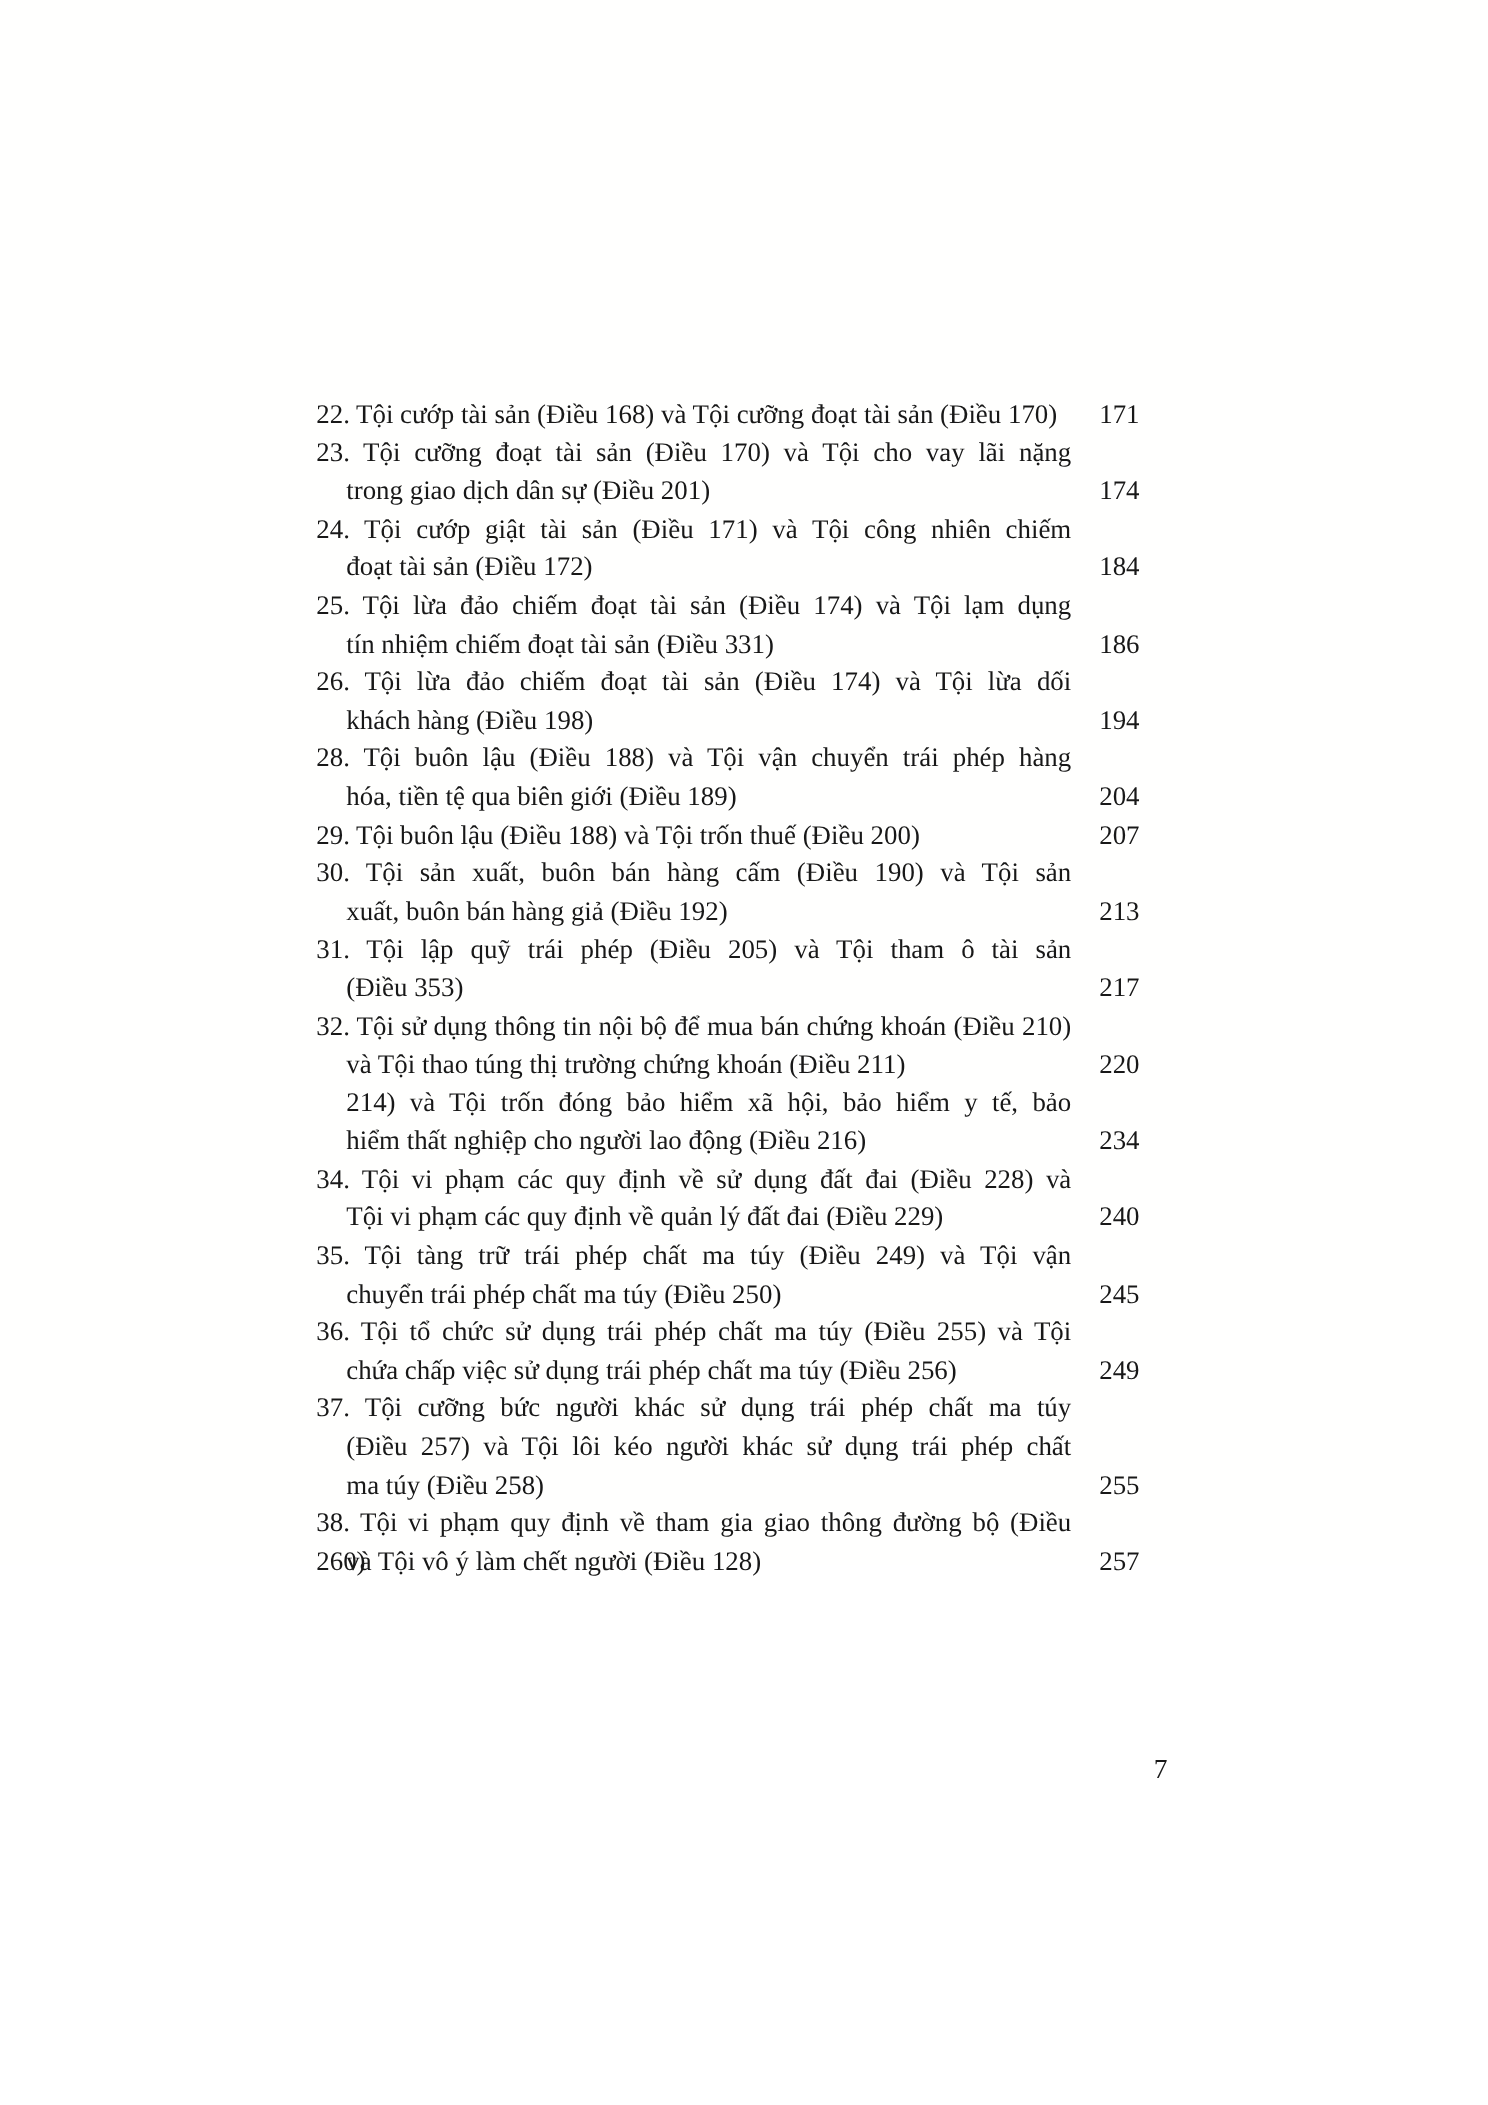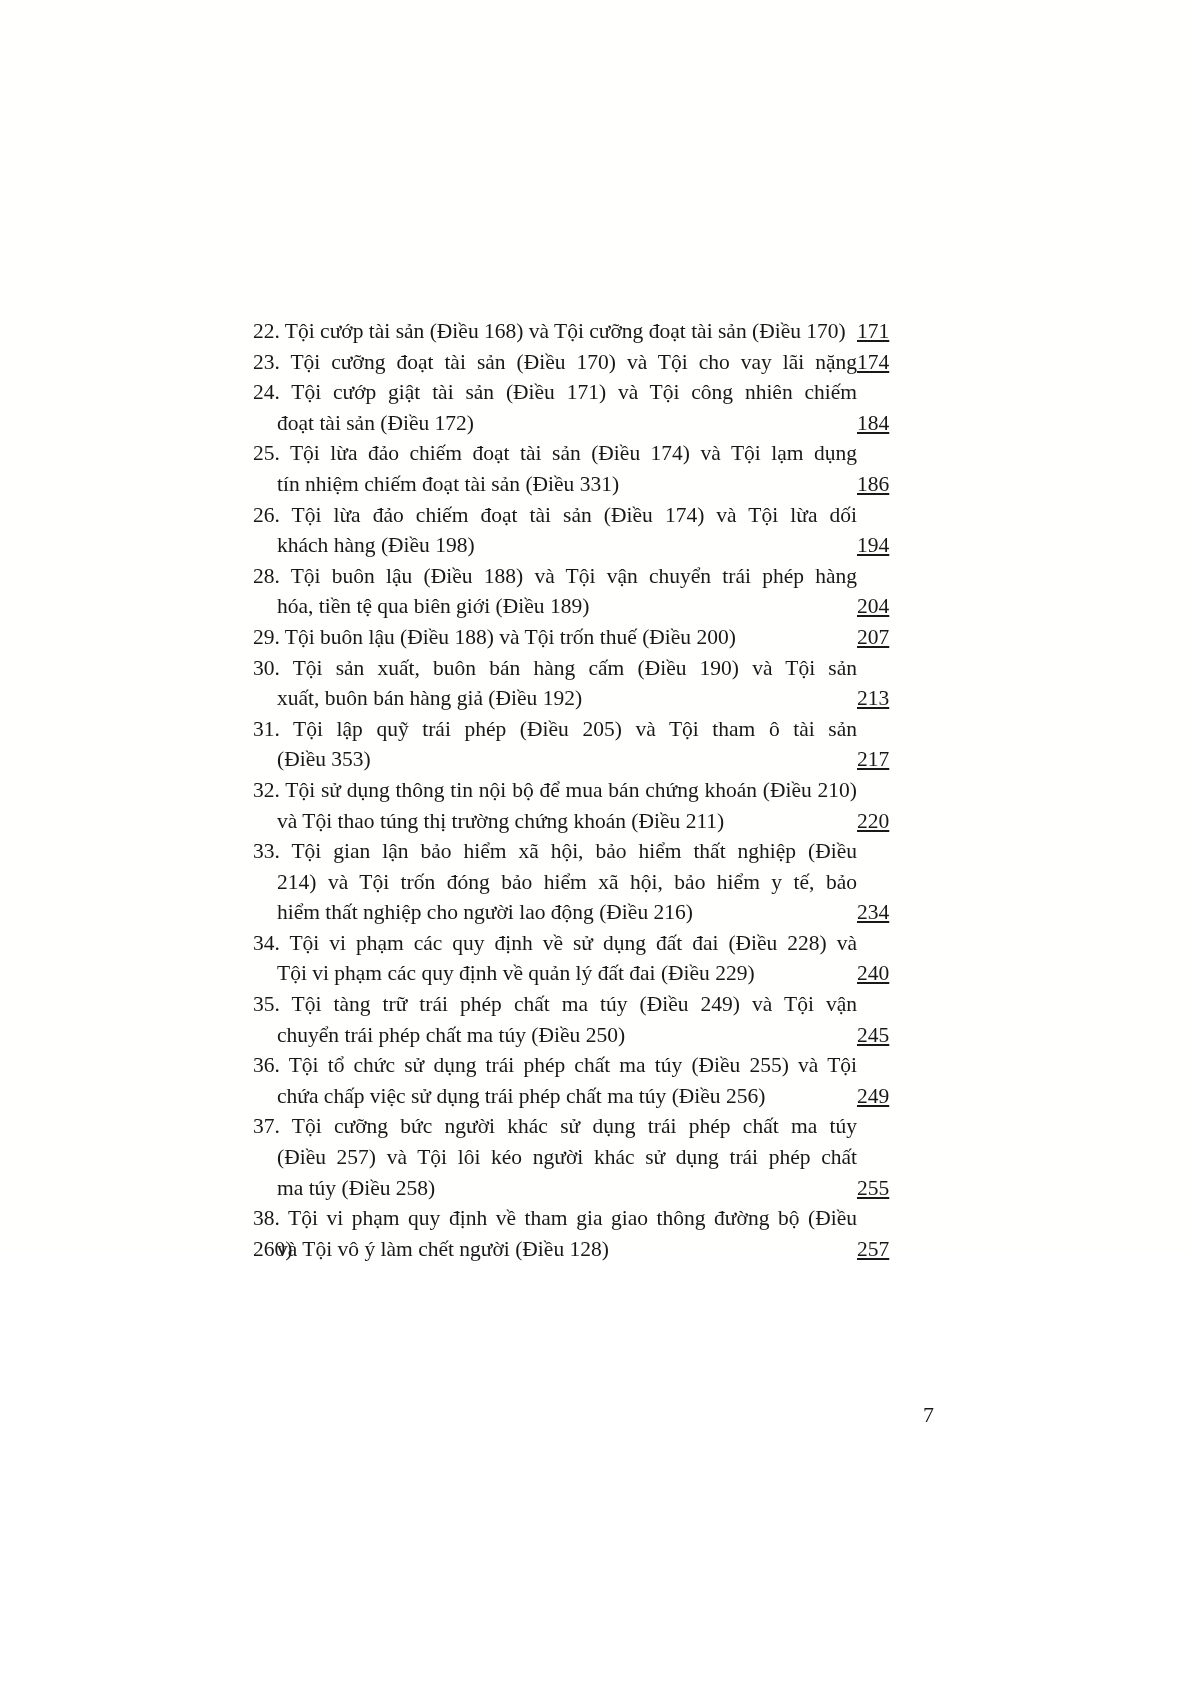--- a/index.html
+++ b/index.html
@@ -41,42 +41,42 @@
     text-align-last: justify;
   }
   .pagenum {
     position: absolute;
     right: -77px;
     bottom: 0;
     width: 77px;
     height: 30.6px;
     line-height: 30.6px;
     font-size: 21.5px;
-    text-align: left;
-    text-decoration: underline;
+    text-align: center;
   }
   .footer-num {
     position: absolute;
     top: 1400px;
     right: 256px;
     font-size: 22px;
     line-height: 30px;
   }
 </style>
 </head>
 <body>
 
 <div class="page">
   <div class="toc">
       <div class="entry">
         <div class="line">22. Tội cướp tài sản (Điều 168) và Tội cưỡng đoạt tài sản (Điều 170)</div>
         <span class="pagenum">171</span>
       </div>
       <div class="entry">
         <div class="line just">23. Tội cưỡng đoạt tài sản (Điều 170) và Tội cho vay lãi nặng</div>
+        <div class="line cont">trong giao dịch dân sự (Điều 201)</div>
         <span class="pagenum">174</span>
       </div>
       <div class="entry">
         <div class="line just">24. Tội cướp giật tài sản (Điều 171) và Tội công nhiên chiếm</div>
         <div class="line cont">đoạt tài sản (Điều 172)</div>
         <span class="pagenum">184</span>
       </div>
       <div class="entry">
         <div class="line just">25. Tội lừa đảo chiếm đoạt tài sản (Điều 174) và Tội lạm dụng</div>
         <div class="line cont">tín nhiệm chiếm đoạt tài sản (Điều 331)</div>
@@ -105,21 +105,20 @@
         <div class="line just">31. Tội lập quỹ trái phép (Điều 205) và Tội tham ô tài sản</div>
         <div class="line cont">(Điều 353)</div>
         <span class="pagenum">217</span>
       </div>
       <div class="entry">
         <div class="line just">32. Tội sử dụng thông tin nội bộ để mua bán chứng khoán (Điều 210)</div>
         <div class="line cont">và Tội thao túng thị trường chứng khoán (Điều 211)</div>
         <span class="pagenum">220</span>
       </div>
       <div class="entry">
-        <div class="line just">33. Tội gian lận bảo hiểm xã hội, bảo hiểm thất nghiệp (Điều</div>
         <div class="line cont just">214) và Tội trốn đóng bảo hiểm xã hội, bảo hiểm y tế, bảo</div>
         <div class="line cont">hiểm thất nghiệp cho người lao động (Điều 216)</div>
         <span class="pagenum">234</span>
       </div>
       <div class="entry">
         <div class="line just">34. Tội vi phạm các quy định về sử dụng đất đai (Điều 228) và</div>
         <div class="line cont">Tội vi phạm các quy định về quản lý đất đai (Điều 229)</div>
         <span class="pagenum">240</span>
       </div>
       <div class="entry">

